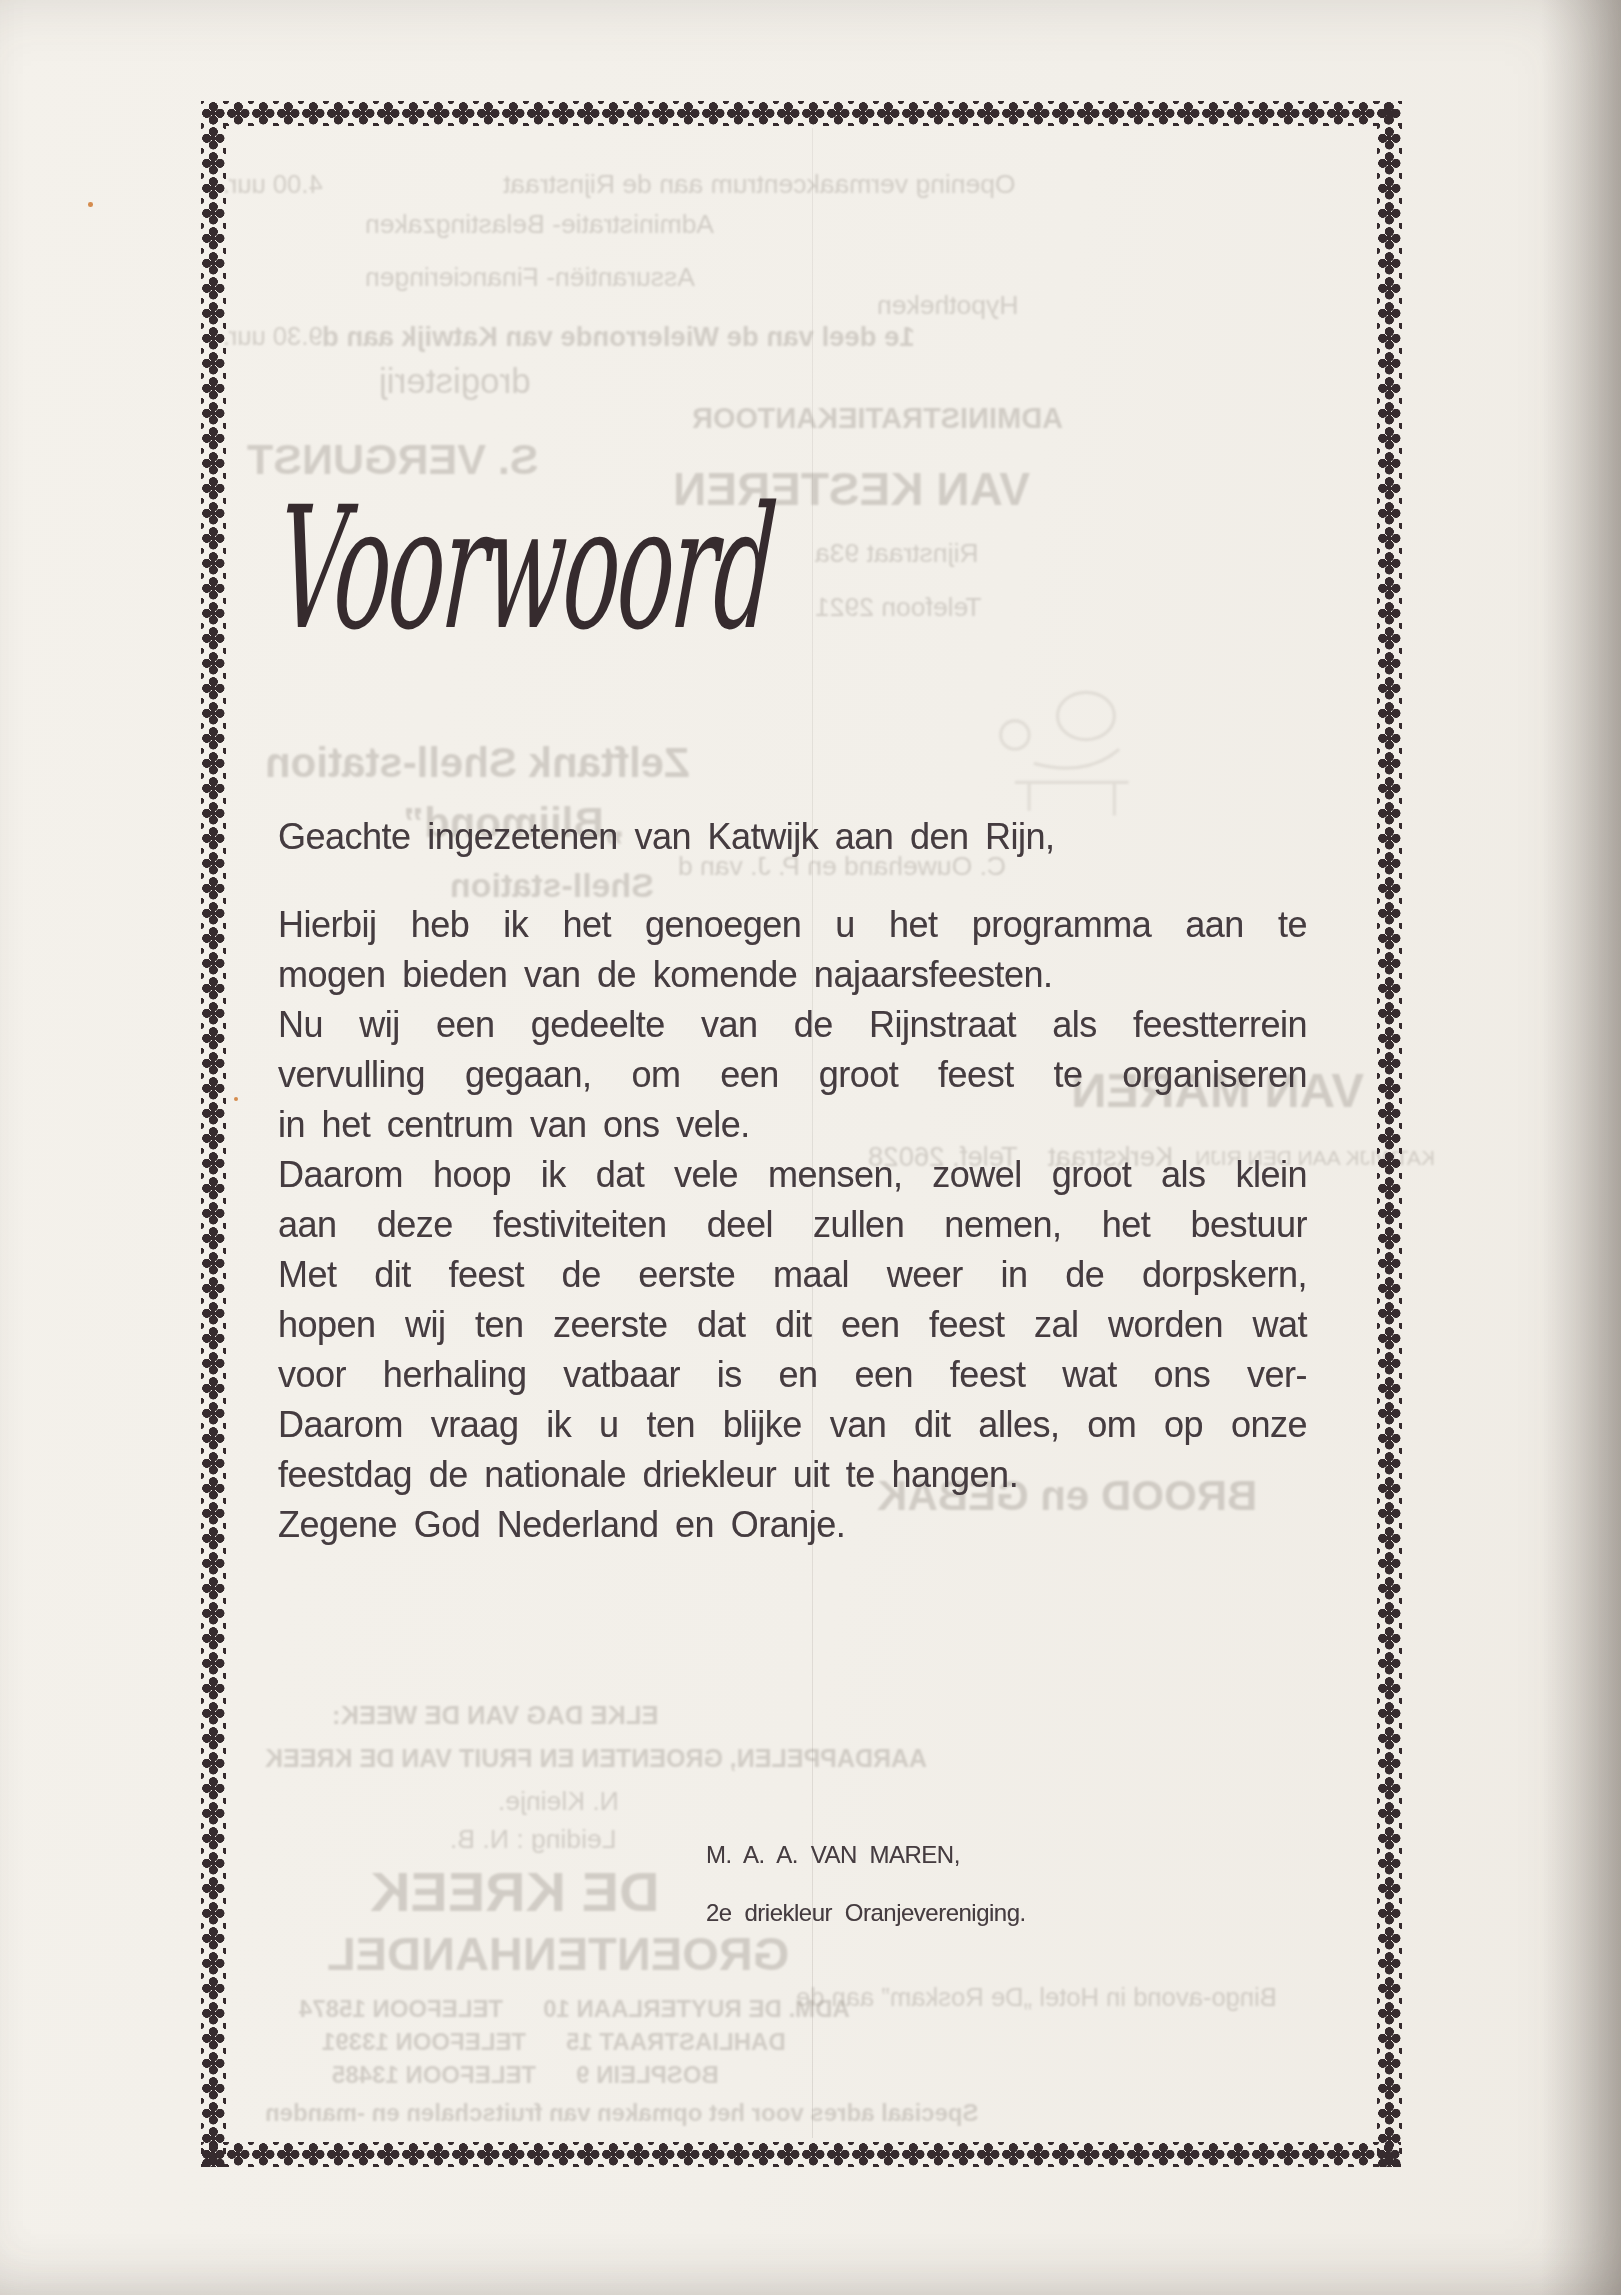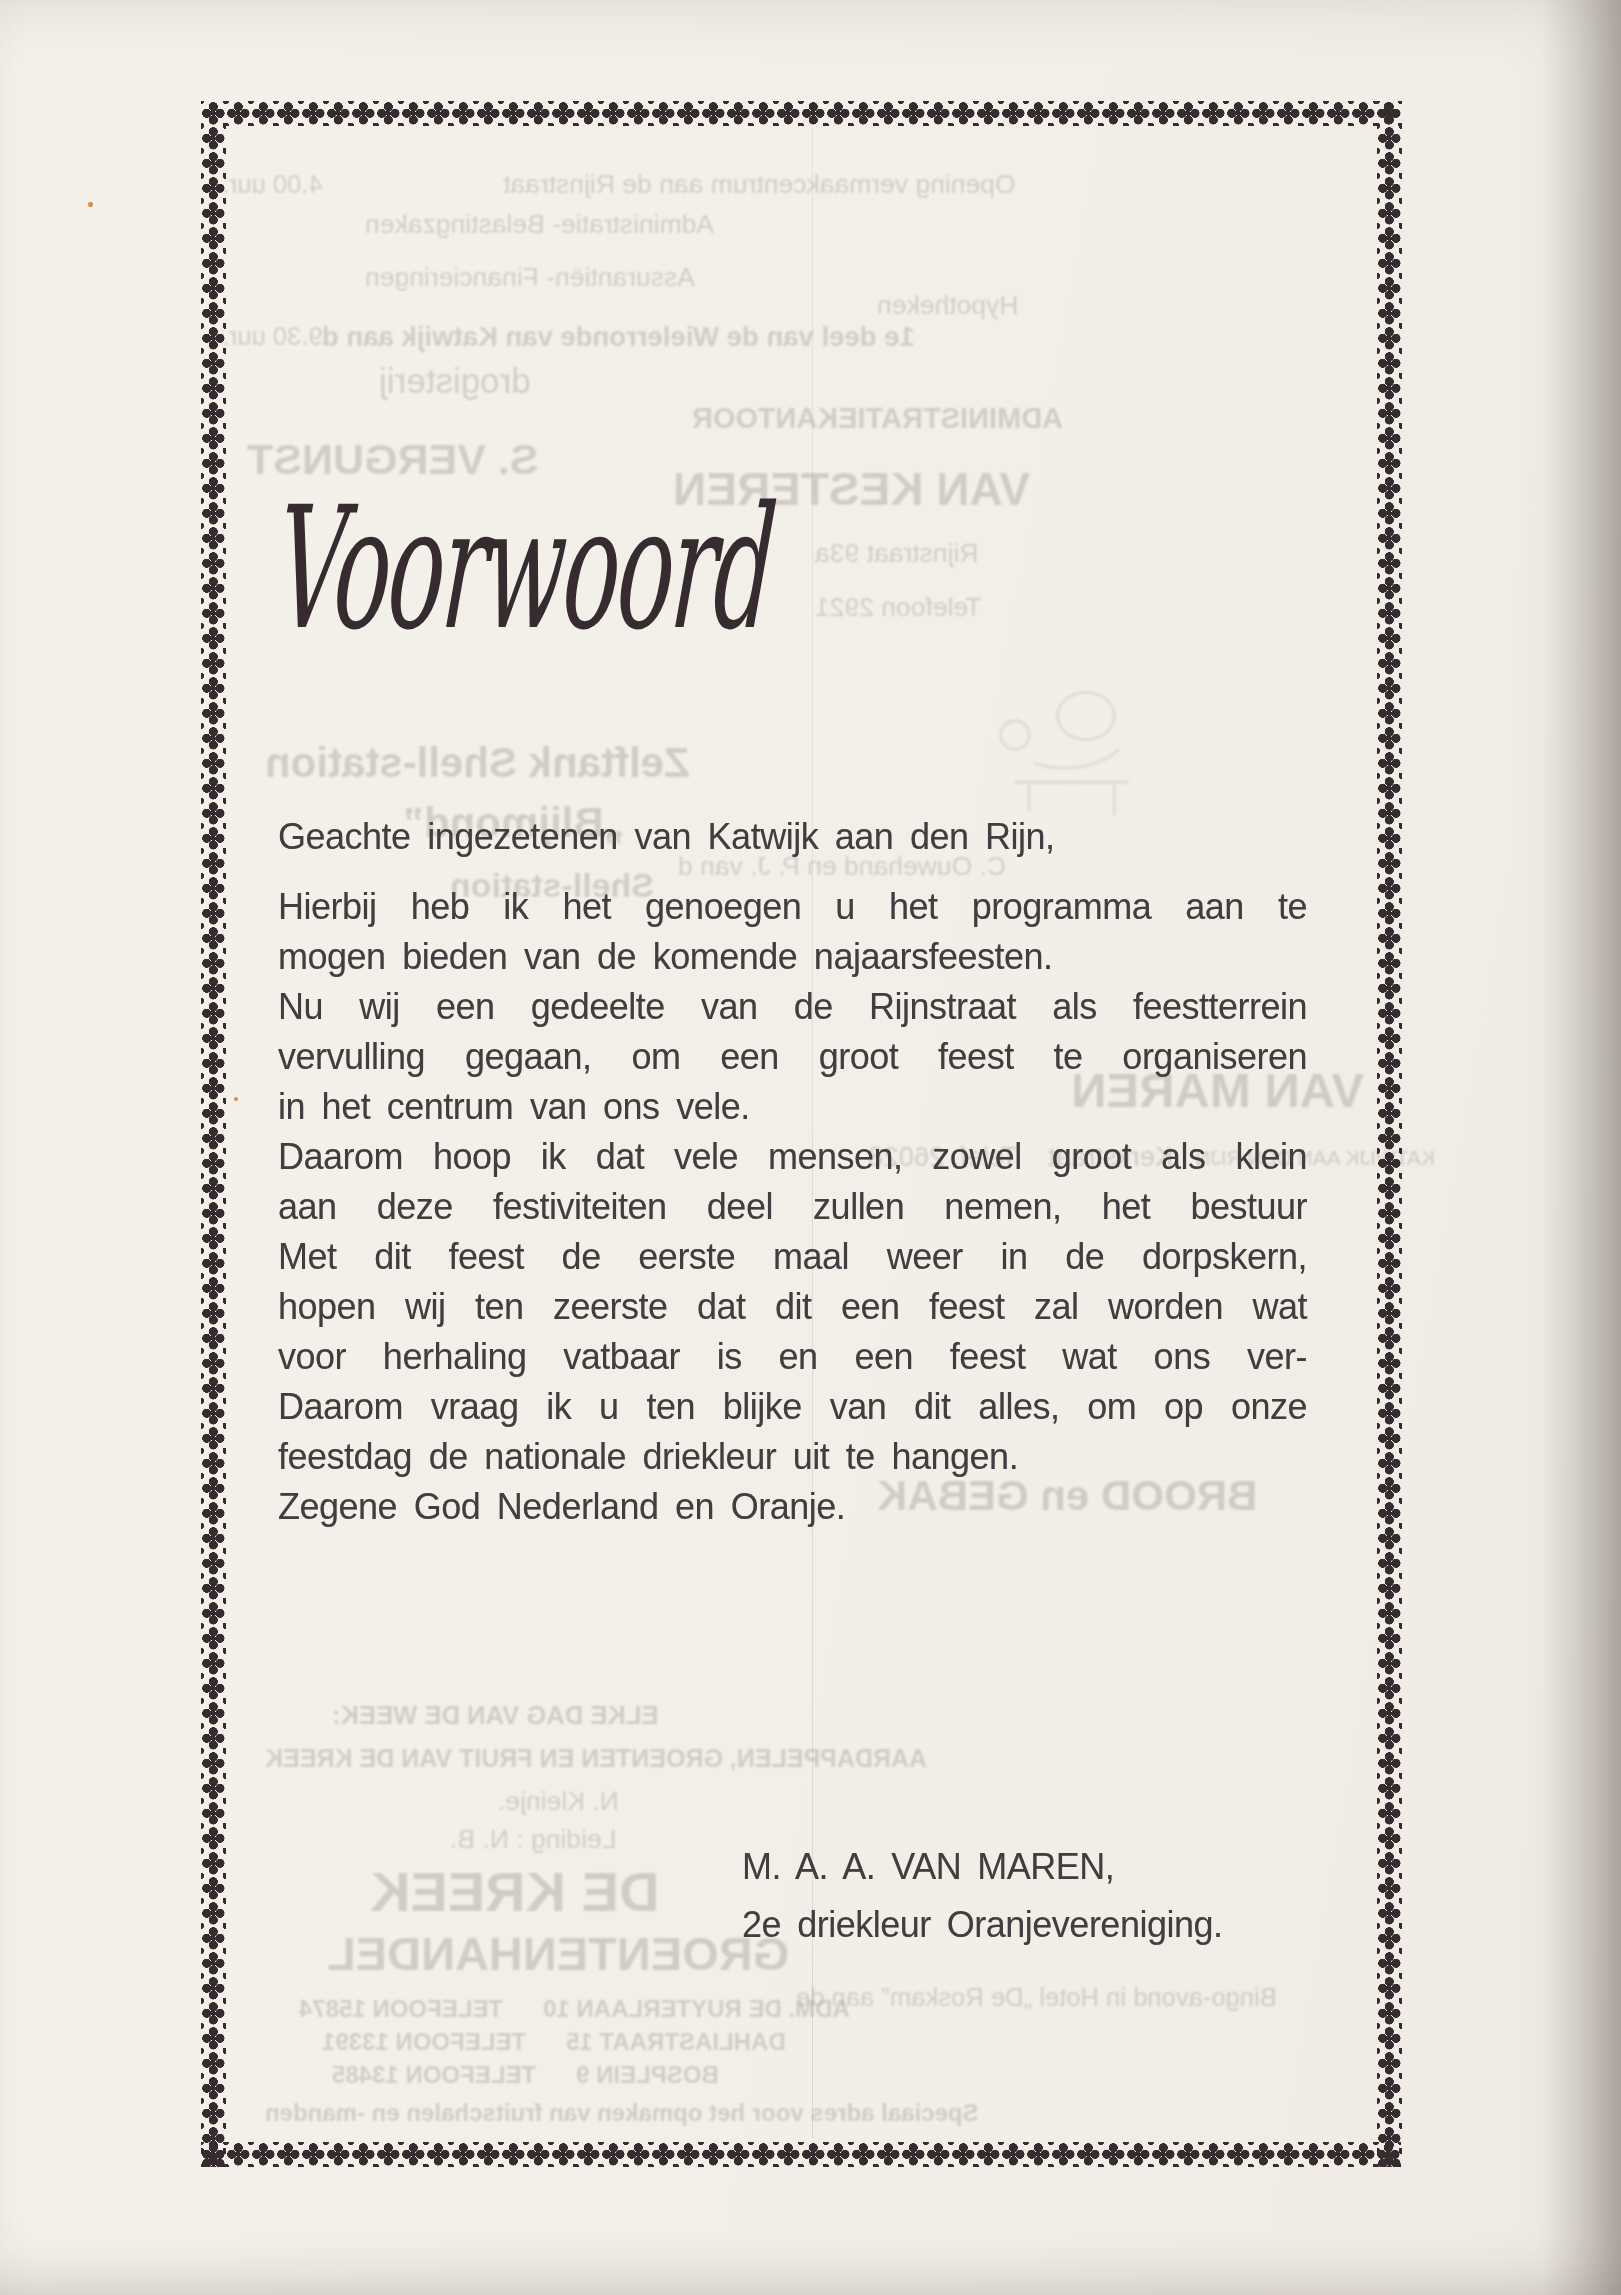--- a/index.html
+++ b/index.html
@@ -66,29 +66,28 @@
 
   
   .bodytext{
     position:absolute;left:278px;top:812px;width:1029px;
     font-size:36px;line-height:50px;letter-spacing:-0.5px;word-spacing:7.1px;
     color:var(--ink);
     text-shadow:0 0 0.5px rgba(69,60,64,.35);
   }
   .line{height:50px;white-space:nowrap;}
   .line.just{white-space:normal;text-align:justify;text-align-last:justify;}
-  .line.gap{margin-top:20px;}
+  .line.gap{margin-top:38px;}
 
   
   .signature{
-    position:absolute;left:742px;top:1826px;
-    font-size:36px;line-height:58px;letter-spacing:-0.5px;word-spacing:6.6px;
+    position:absolute;left:706px;top:1826px;
+    font-size:24px;line-height:58px;letter-spacing:-0.5px;word-spacing:6.6px;
     color:var(--ink);text-shadow:0 0 0.5px rgba(69,60,64,.35);
     white-space:nowrap;
-    margin-top:12px;
   }
 
   
   .speck{position:absolute;border-radius:50%;background:#cf7a33;opacity:.85;}
   .speck1{left:88px;top:202px;width:4.7px;height:4.7px;}
   .speck2{left:234px;top:1097px;width:4.3px;height:4.3px;}
   .edge-shade{
     position:absolute;right:0;top:0;width:81px;height:100%;
     background:linear-gradient(to right,rgba(66,56,48,0),rgba(66,56,48,.10) 45%,rgba(66,56,48,.26) 100%);
   }

